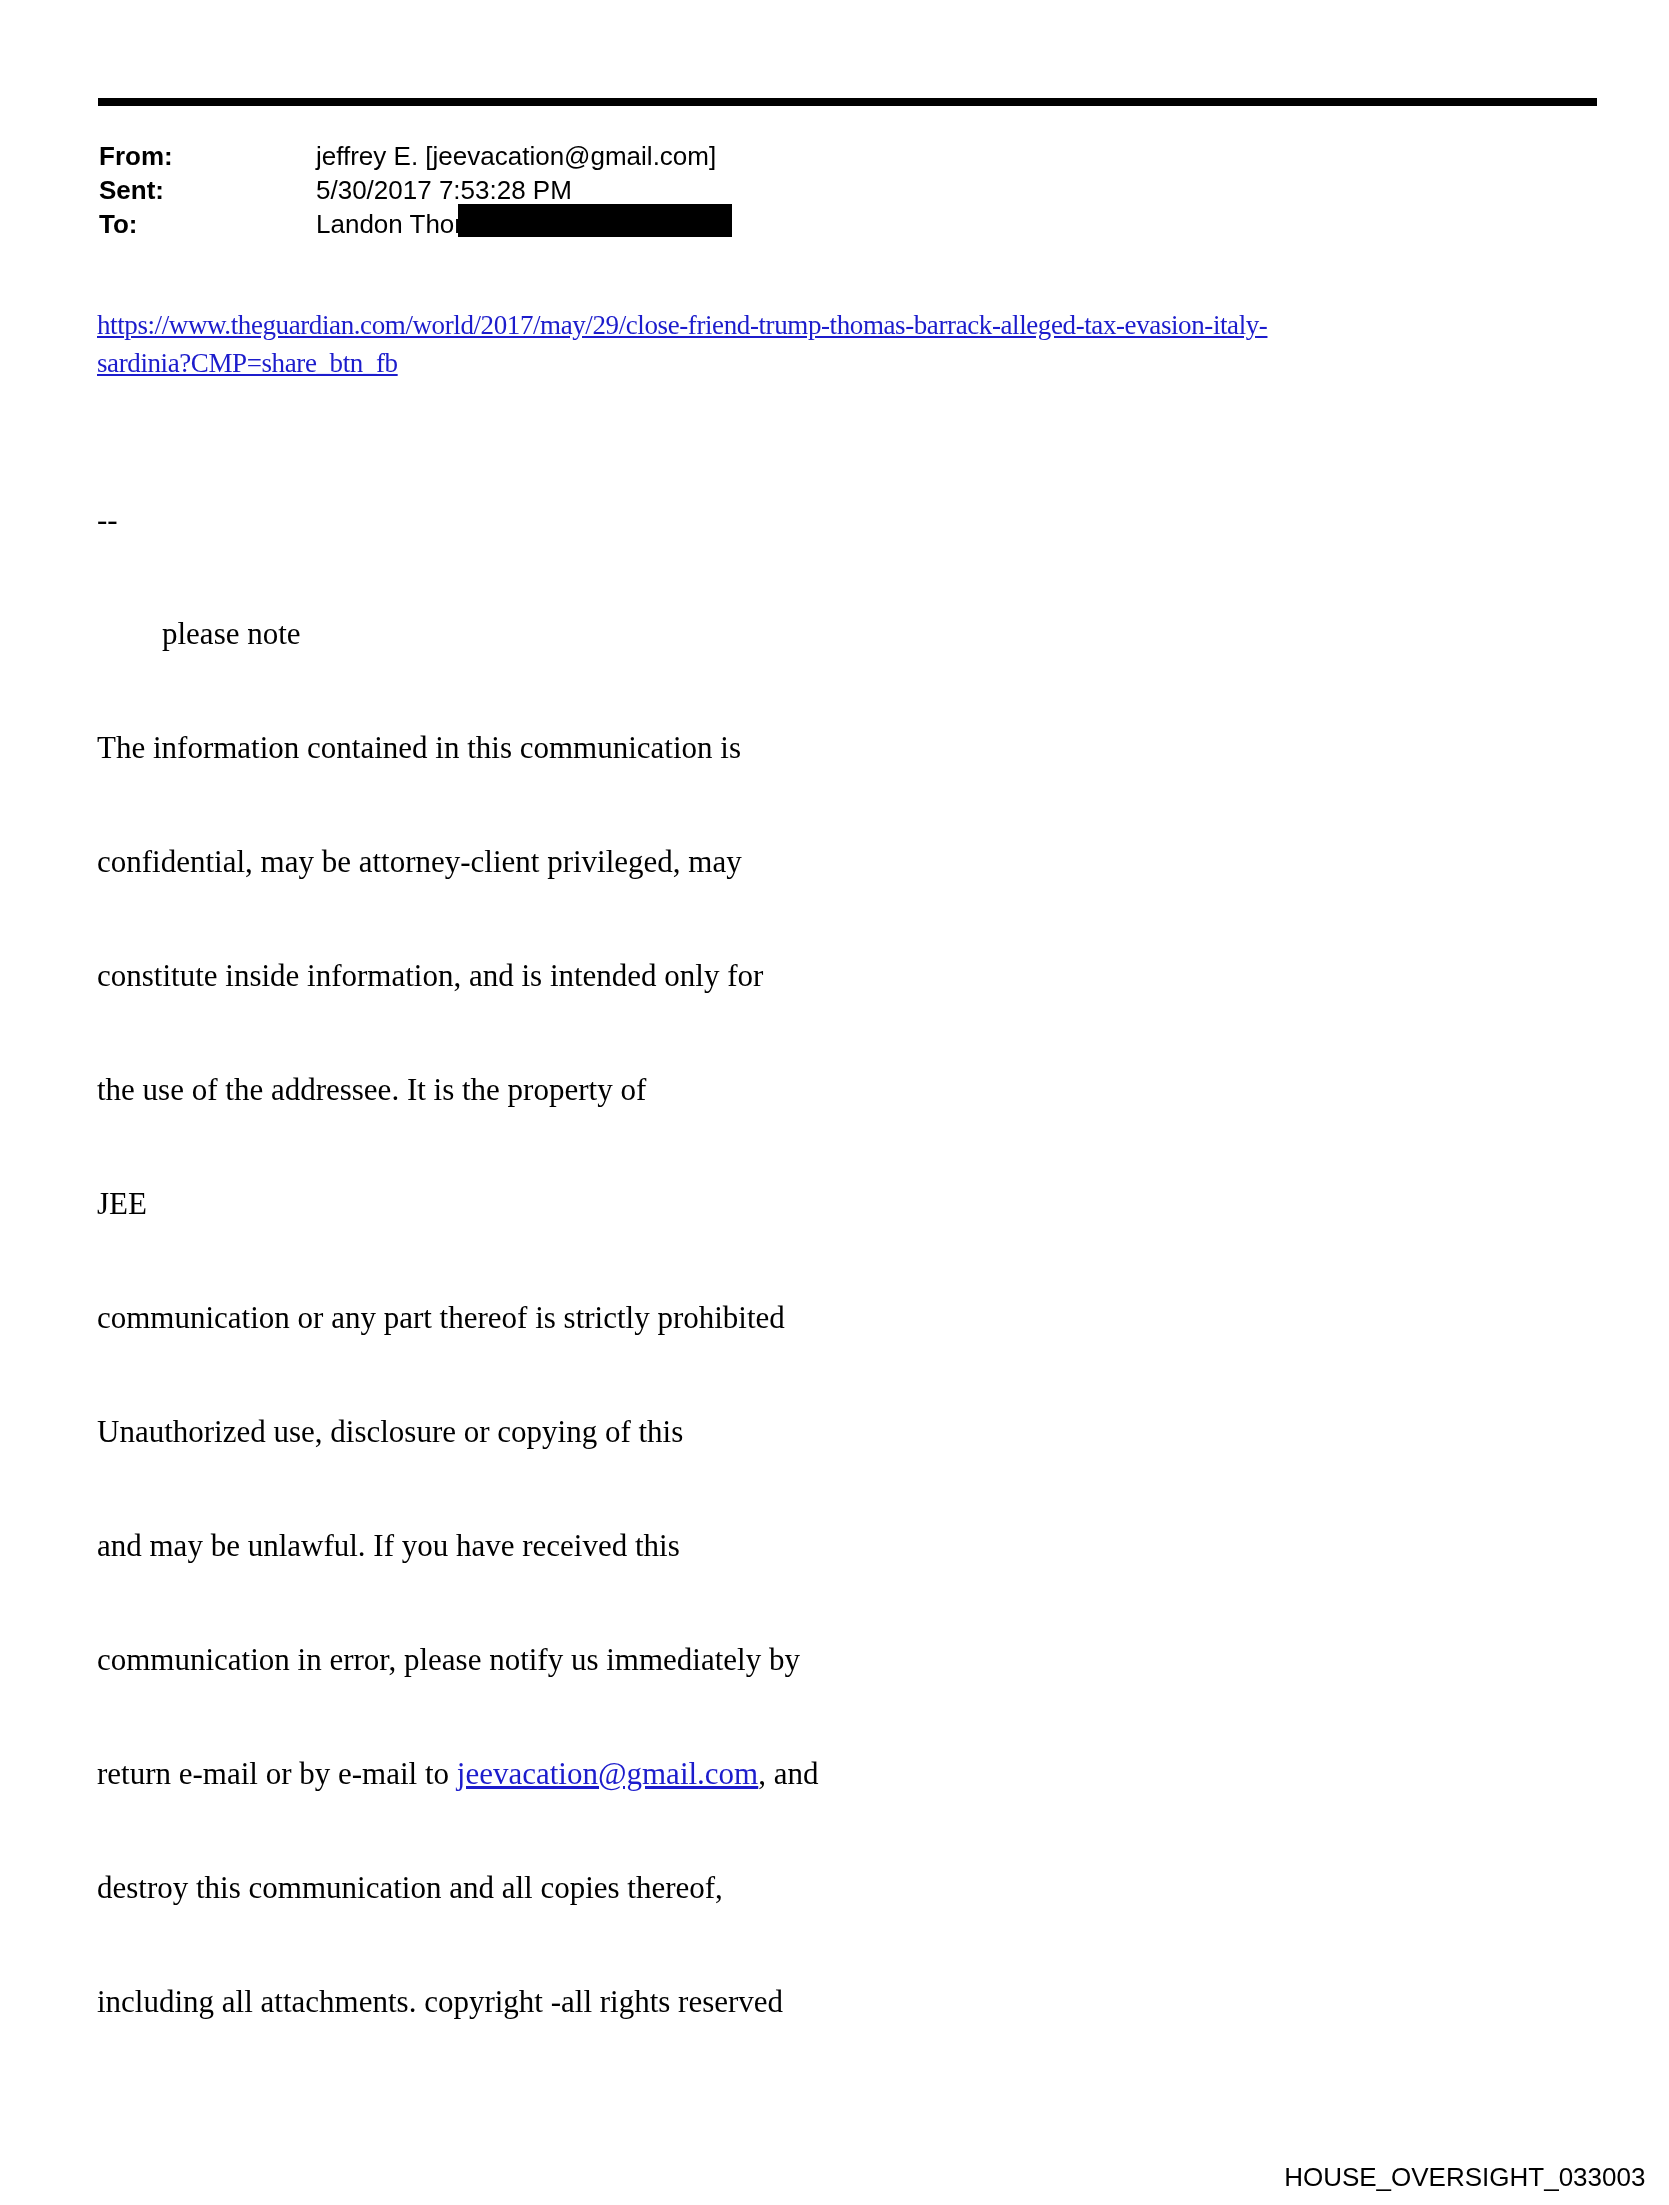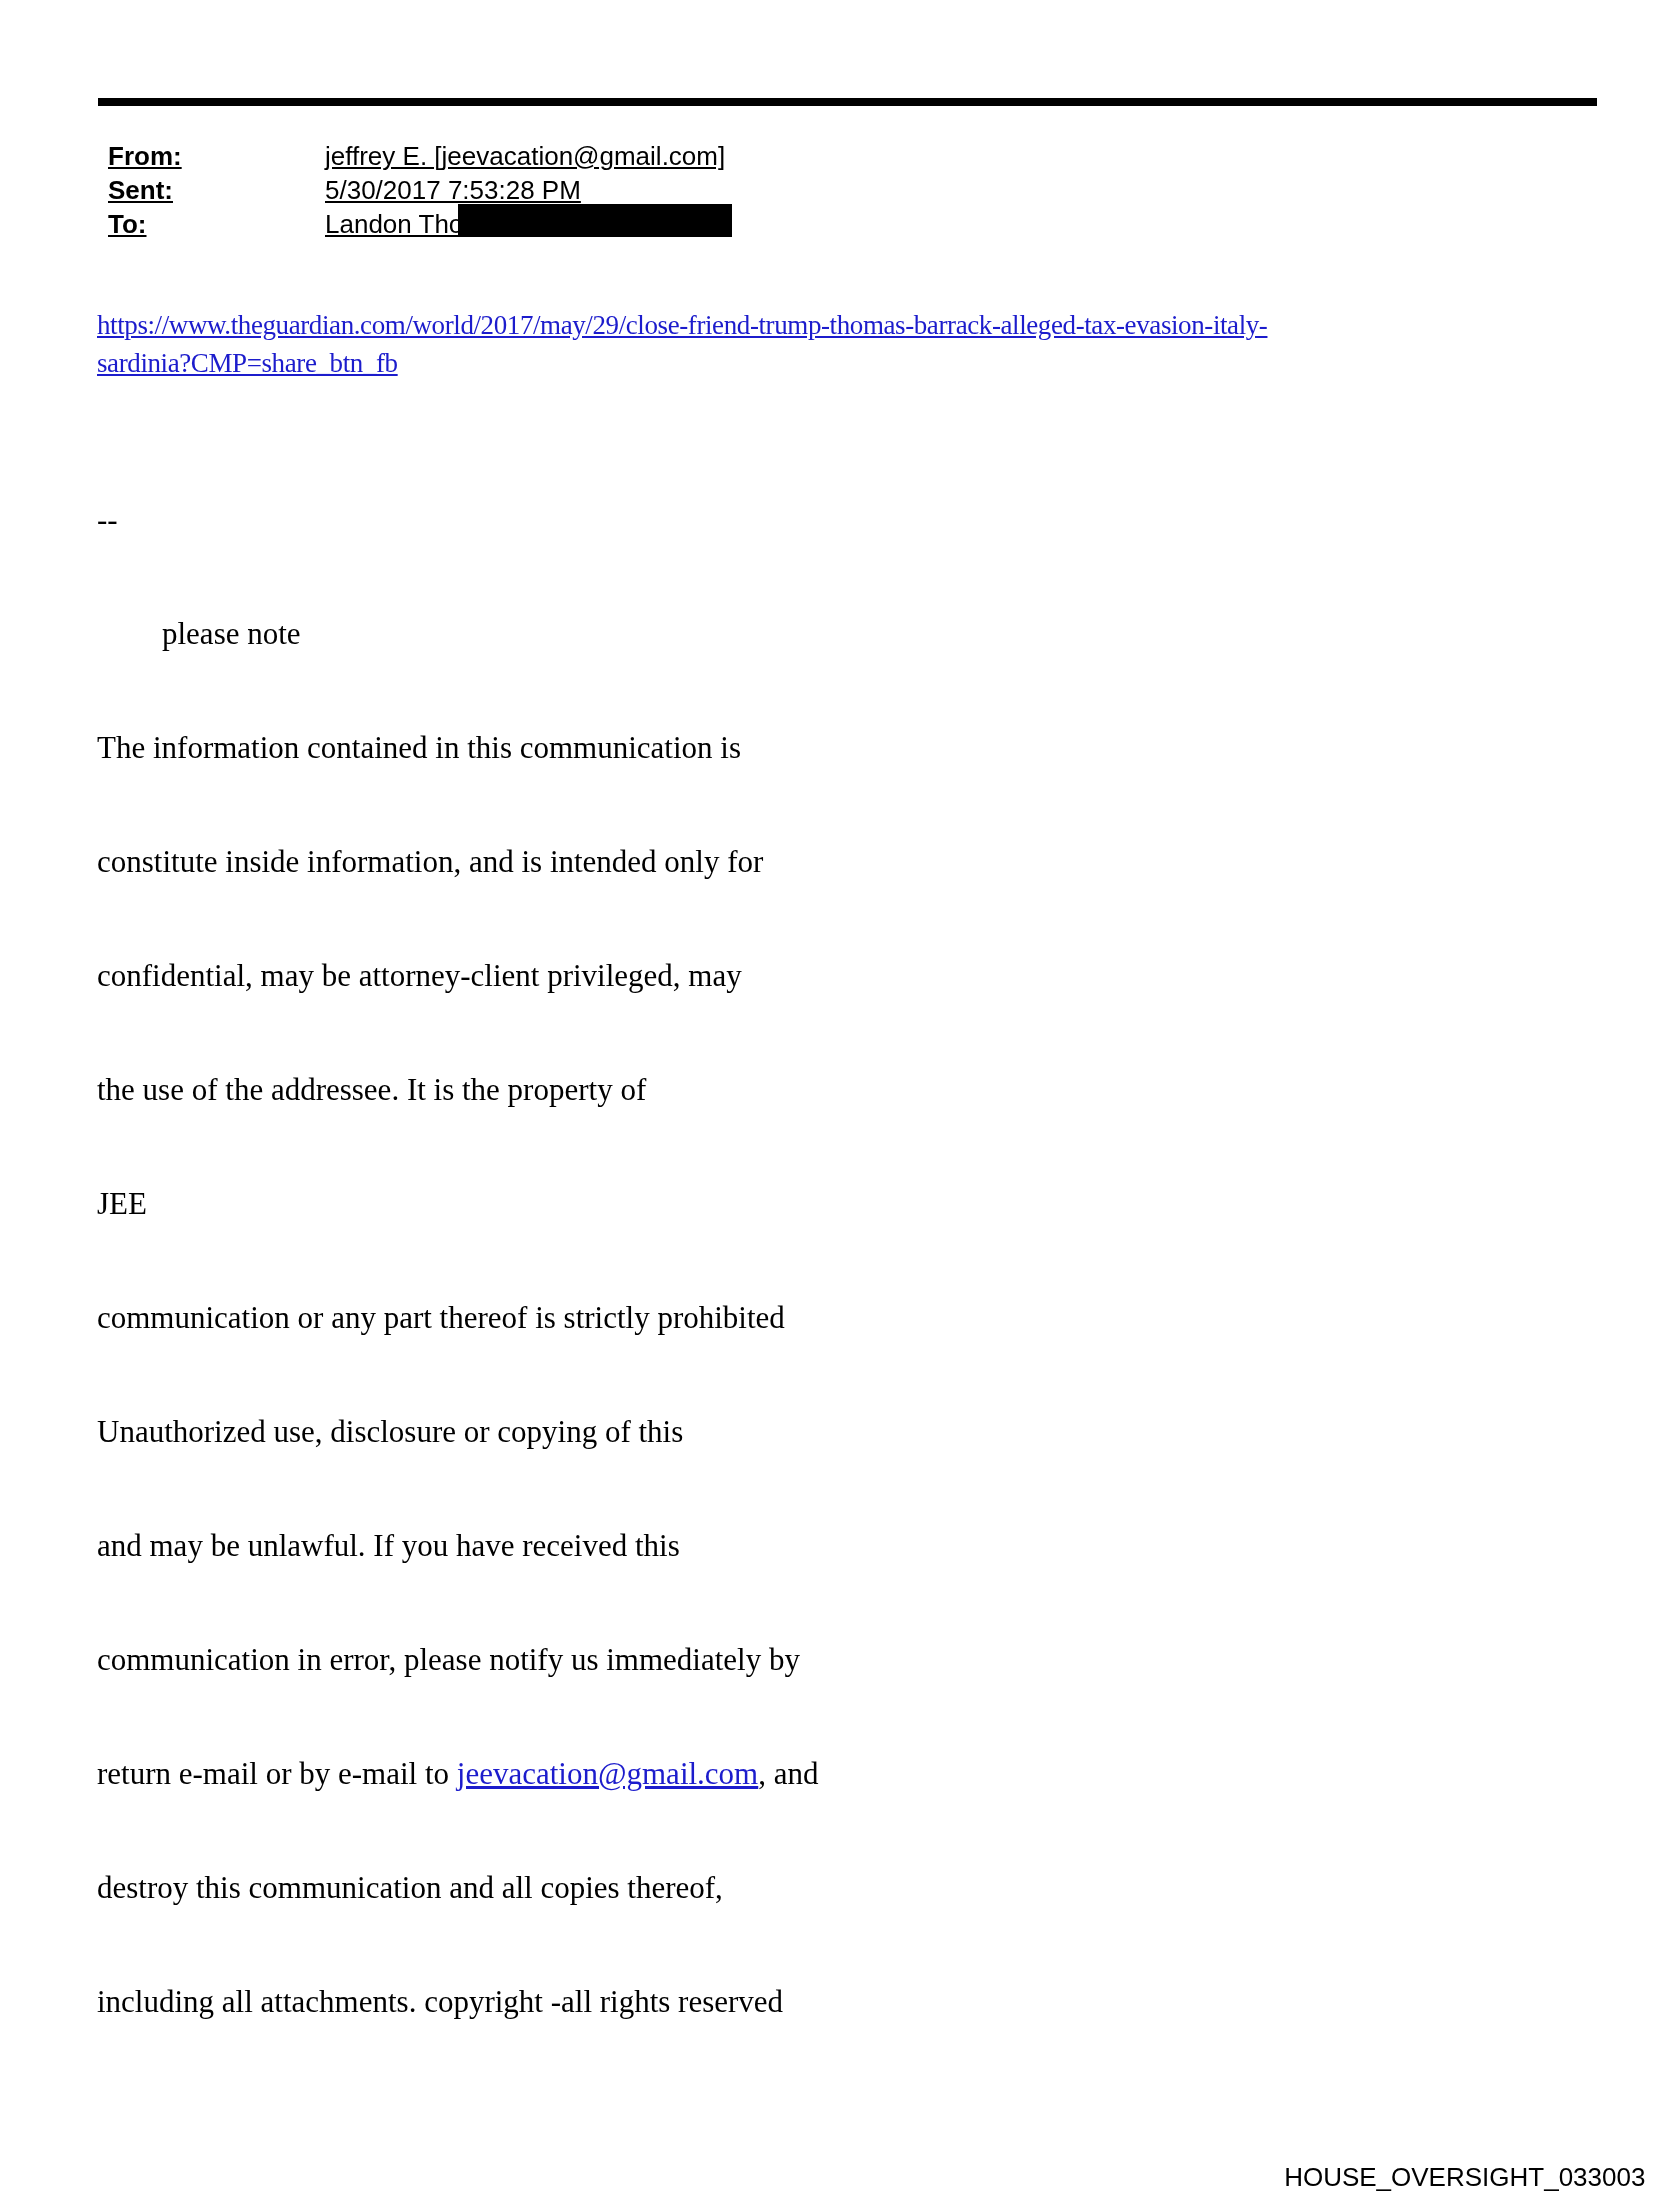--- a/index.html
+++ b/index.html
@@ -23,27 +23,26 @@
     left: 98px;
     top: 98px;
     width: 1499px;
     height: 7.9px;
     background: var(--redaction-black, #000000);
   }
 
   
   .header {
     position: absolute;
-    left: 108px;
+    left: 99px;
     top: 139px;
     font-family: "Liberation Sans", sans-serif;
     font-size: 26px;
     line-height: 34px;
     white-space: nowrap;
-    text-decoration: underline;
   }
   .hdr-row { display: flex; }
   .hdr-label {
     font-weight: 700;
     width: 173px;
     flex: 0 0 173px;
   }
   .hdr-value { font-weight: 400; margin-left: 44px; }
 
   
@@ -128,22 +127,22 @@
 
   <a class="article-link">
     <span>https://www.theguardian.com/world/2017/may/29/close-friend-trump-thomas-barrack-alleged-tax-evasion-italy-</span><br>
     <span>sardinia?CMP=share_btn_fb</span>
   </a>
 
   <div class="body-block">
     <div class="line">--</div>
     <div class="line indent">please note</div>
     <div class="line">The information contained in this communication is</div>
+    <div class="line">confidential, may be attorney-client privileged, may</div>
     <div class="line">constitute inside information, and is intended only for</div>
-    <div class="line">confidential, may be attorney-client privileged, may</div>
     <div class="line">the use of the addressee. It is the property of</div>
     <div class="line">JEE</div>
     <div class="line">communication or any part thereof is strictly prohibited</div>
     <div class="line">Unauthorized use, disclosure or copying of this</div>
     <div class="line">and may be unlawful. If you have received this</div>
     <div class="line">communication in error, please notify us immediately by</div>
     <div class="line"><span>return e-mail or by e-mail to </span><a class="email-link">jeevacation@gmail.com</a><span>, and</span></div>
     <div class="line">destroy this communication and all copies thereof,</div>
     <div class="line">including all attachments. copyright -all rights reserved</div>
   </div>

